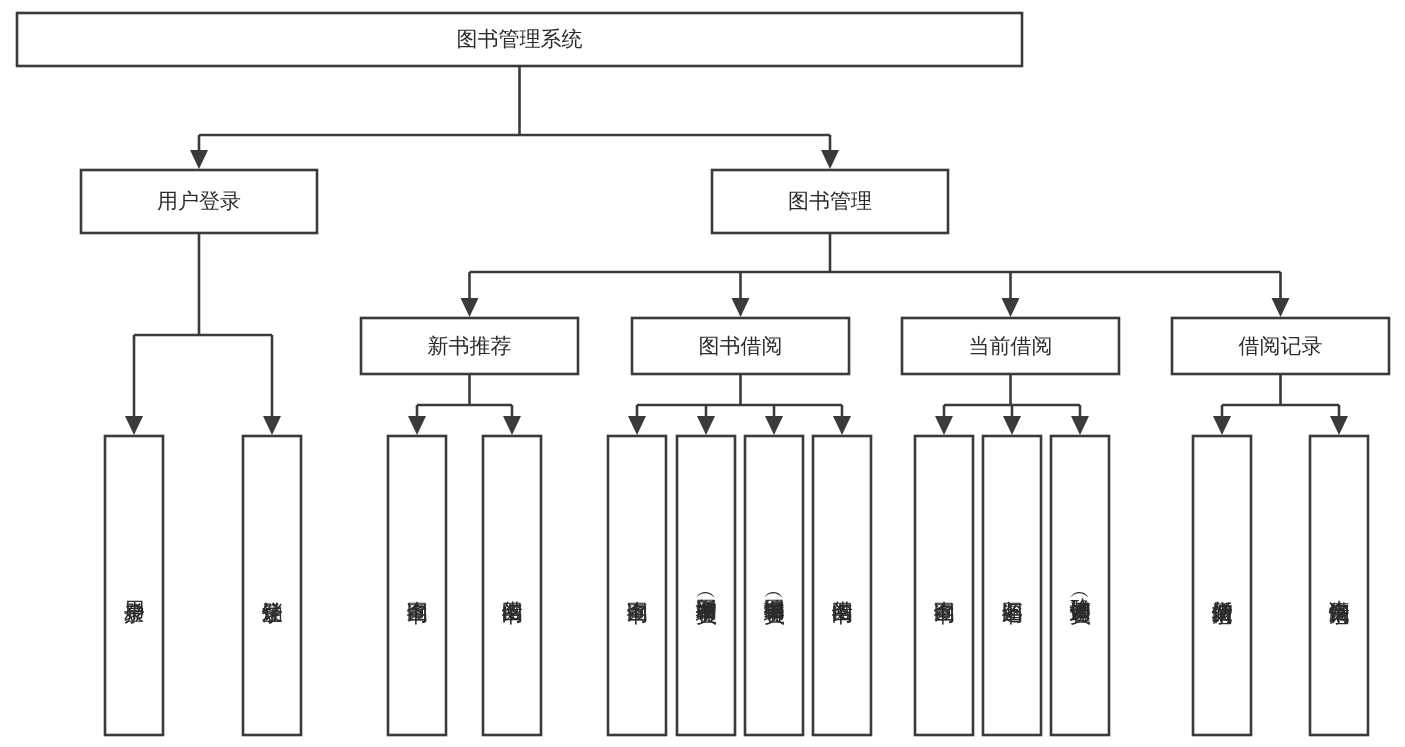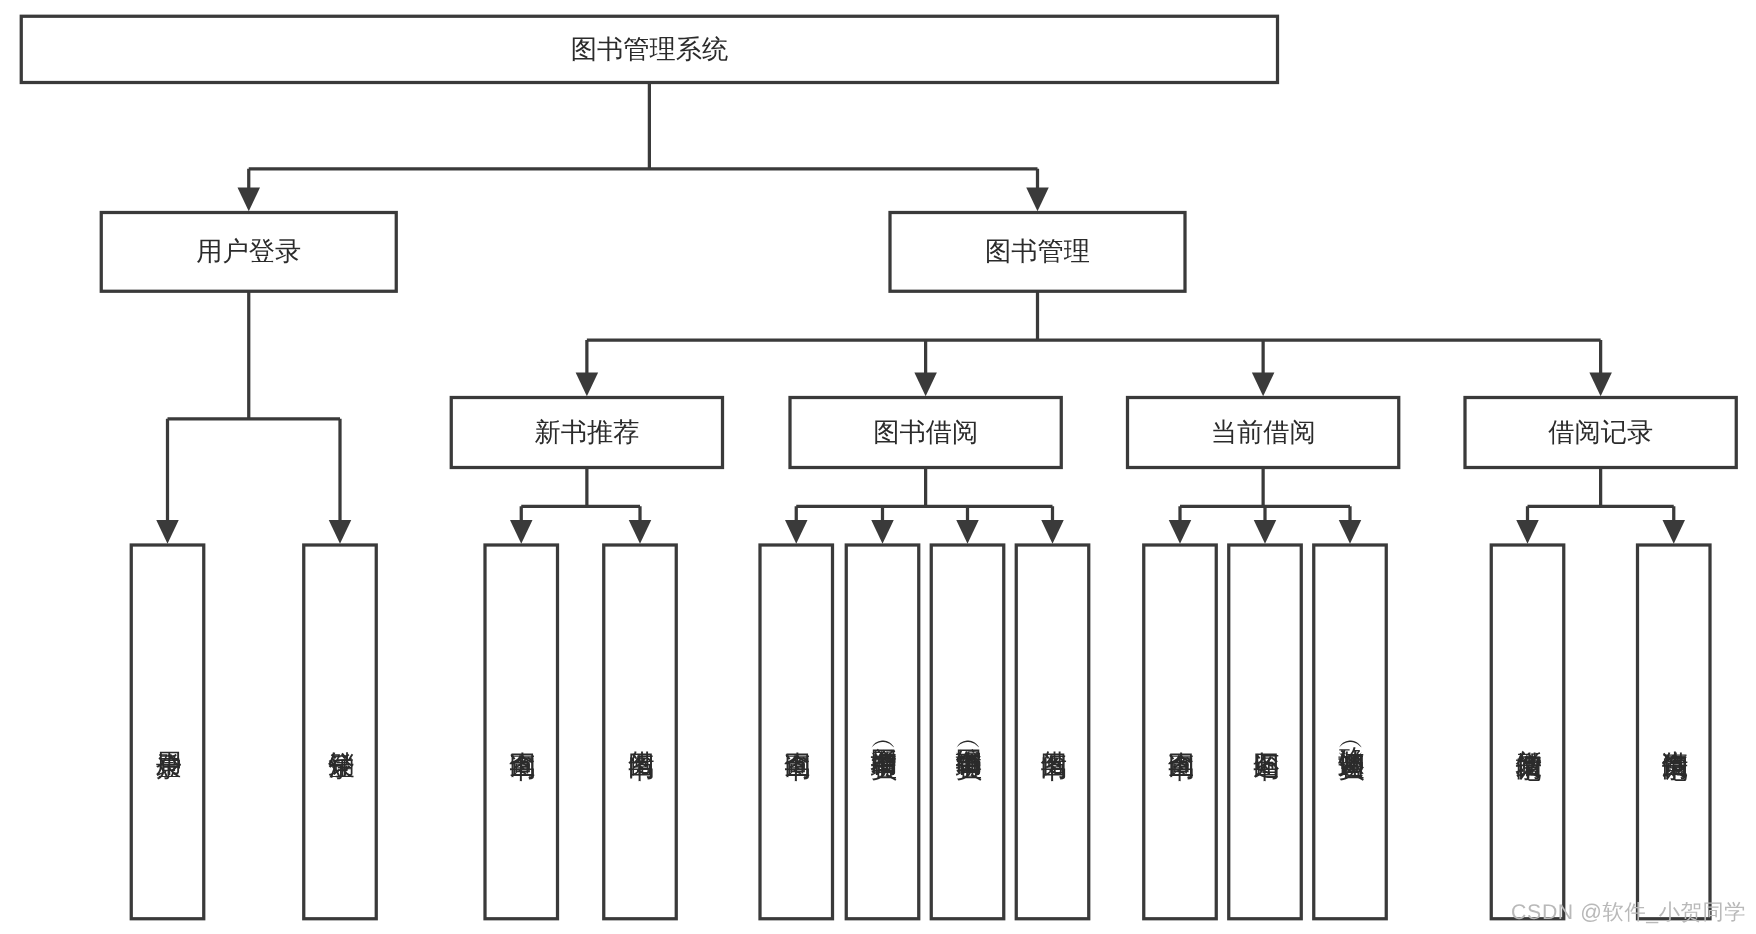--- a/index.html
+++ b/index.html
@@ -205,14 +205,13 @@
         <span class="vlabel-text">确认归还（管理员）</span>
       </div>
       <div class="vlabel-wrap" style="left: 1193px; top: 436px; width: 58px; height: 299px;">
         <span class="vlabel-text">新增借阅记录</span>
       </div>
       <div class="vlabel-wrap" style="left: 1310px; top: 436px; width: 58px; height: 299px;">
         <span class="vlabel-text">查询借阅记录</span>
       </div>
     </div>
 
-  <div class="watermark">CSDN @软件_小贺同学</div>
 </div>
 
 </body></html>

